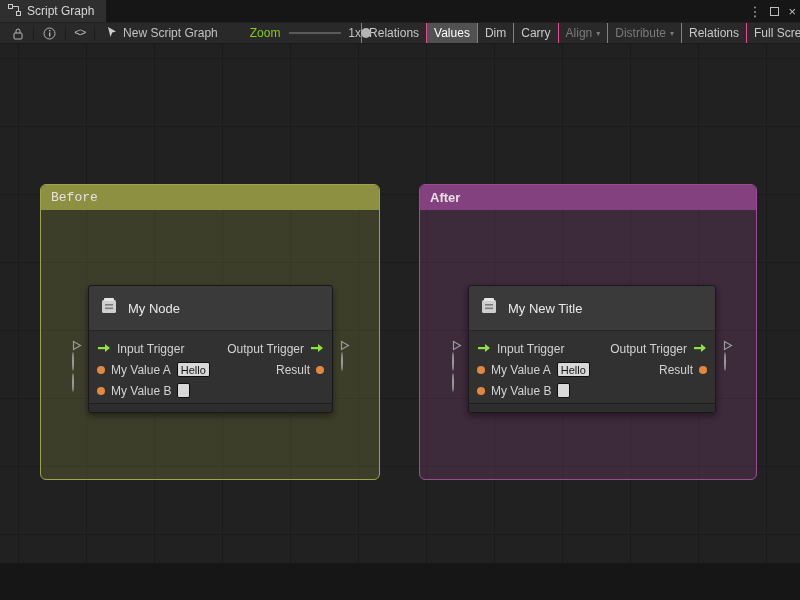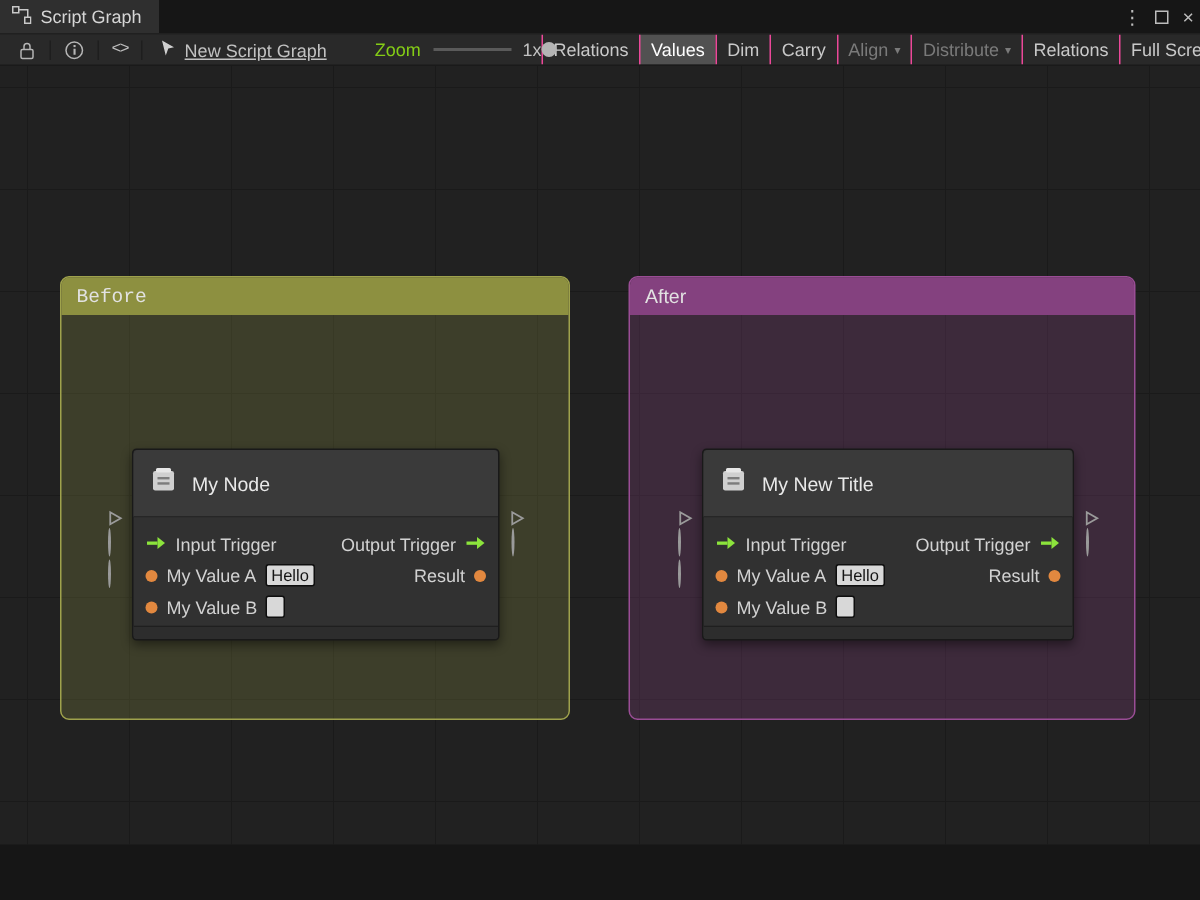--- a/index.html
+++ b/index.html
@@ -15,21 +15,21 @@
                   color:#bdbdbd; font-size:13px; }
   .max-box { width:9px; height:9px; border:1px solid #bdbdbd; display:inline-block; }
 
   
   .toolbar { height:22px; background:#292929; border-top:1px solid #202020; border-bottom:1px solid #1a1a1a;
              display:flex; align-items:center; padding:0 0 0 6px; color:#c2c2c2; font-size:12px;
              flex:0 0 22px; overflow:hidden; white-space:nowrap; }
   .tb-icon { display:flex; align-items:center; justify-content:center; padding:0 6px; height:100%; }
   .tb-sep { width:1px; height:13px; background:#1e1e1e; margin:0 3px; }
   .code-glyph { font-family:"Liberation Mono", monospace; font-size:11px; color:#bdbdbd; letter-spacing:-1px; }
-  .graph-asset { display:flex; align-items:flex-end; gap:5px; padding:0 8px;text-decoration:underline; }
+  .graph-asset { display:flex; align-items:flex-start; gap:5px; padding:0 8px; }
   .zoom-label { margin-left:24px; color:#84cc16; }
   .slider { width:82px; height:14px; position:relative; margin:0 7px 0 9px; }
   .slider .track { position:absolute; left:0; right:0; top:6px; height:2px; background:#5a5a5a; }
   .slider .handle { position:absolute; top:2px; left:72px; width:10px; height:10px; border-radius:50%; background:#b4b4b4; }
   .tb-buttons { margin-left:auto; height:100%; display:flex; align-items:stretch; }
   .tb-btn { display:flex; align-items:center; padding:0 7px; border-left:1px solid #ec4899; color:#c9c9c9; }
   .tb-btn.active { background:#515151; color:#ffffff; }
   .tb-btn.disabled { color:#7a7a7a; }
   .tb-btn .dd-arrow { font-size:8px; margin-left:4px; }
   .tb-btn-clip { width:54px; overflow:hidden; }
@@ -41,27 +41,27 @@
               linear-gradient(to bottom, #1a1a1a 1px, transparent 1px);
             background-size:68px 68px; background-position:18px 14px; overflow:hidden; }
 
   
   .group { position:absolute; border-radius:6px; border:1px solid; }
   .g-header { height:25px; line-height:25px; padding:0 10px; font-size:13px; color:#e2e2e2;
               border-radius:5px 5px 0 0; }
   .group-before { left:40px; top:140px; width:340px; height:296px; border-color:#9fa24c; background:rgba(148,150,70,0.25); }
   .group-before .g-header { background:#8d9040;font-family:Liberation Mono, monospace; }
   .group-after { left:419px; top:140px; width:338px; height:296px; border-color:#9a4d95; background:rgba(142,70,136,0.26); }
-  .group-after .g-header { background:#84417f; }
+  .group-after .g-header { background:#84417f;font-weight:bold; }
 
   
   .node-wrap { position:absolute; width:290px; height:130px; }
   .nw-before { left:72px; top:241px; }
   .nw-after  { left:452px; top:241px; }
-  .unit { position:absolute; left:16px; top:14px; background:#313131; border:1px solid #191919; border-radius:3px;
+  .unit { position:absolute; left:16px; top:0; background:#313131; border:1px solid #191919; border-radius:3px;
           box-shadow:0 3px 7px rgba(0,0,0,0.45); }
   .unit-header { display:flex; align-items:center; gap:9px; height:45px; padding:0 10px;
                  background:#3a3a3a; border-bottom:1px solid #262626; border-radius:3px 3px 0 0; }
   .unit-title { font-size:13px; color:#e9e9e9; }
   .unit-body { padding:4px 0 5px 0; }
   .u-row { display:flex; align-items:flex-end; justify-content:space-between; height:21px; padding:0 8px;
            font-size:12px; color:#d2d2d2; }
   .u-left, .u-right { display:flex; align-items:center; gap:6px; }
   .unit-footer { height:9px; background:#2d2d2d; border-top:1px solid #1f1f1f; border-radius:0 0 3px 3px; }
   .dot { width:8px; height:8px; border-radius:50%; background:#e2883f; display:inline-block; }

